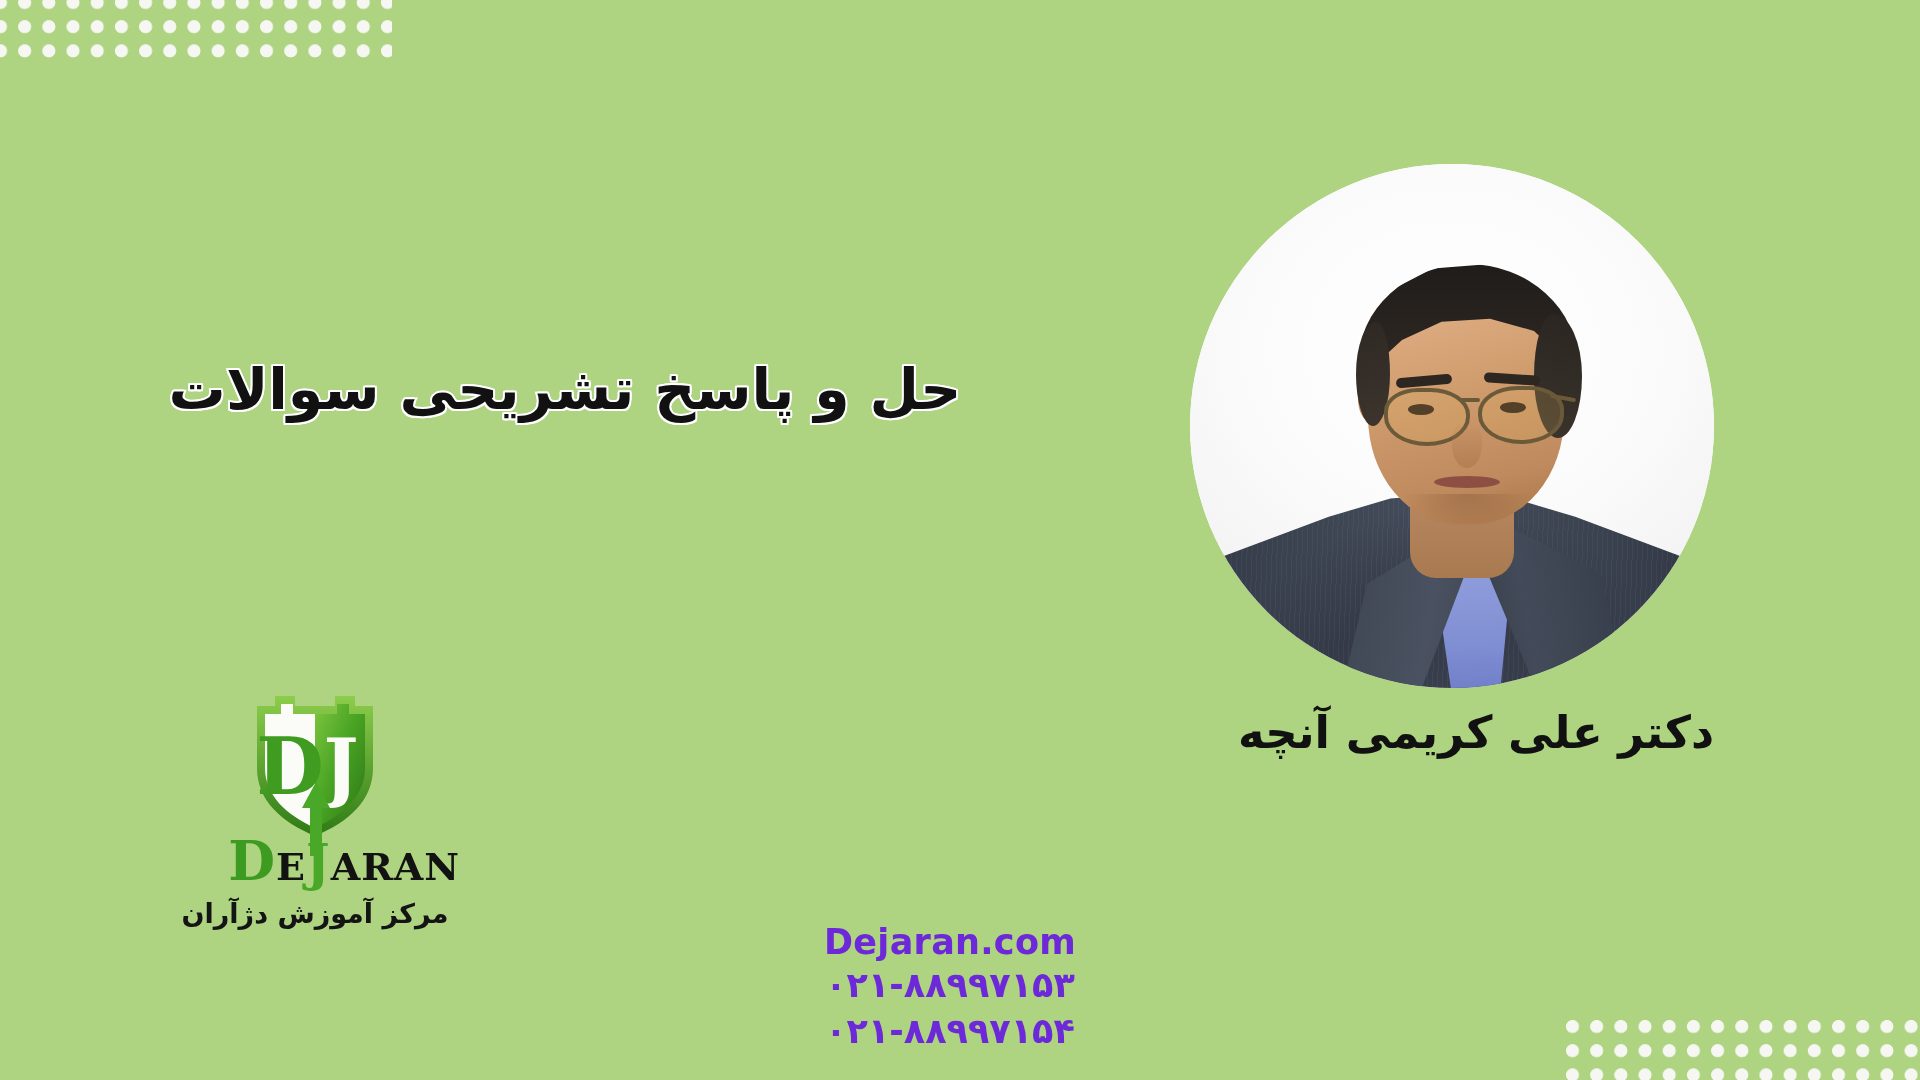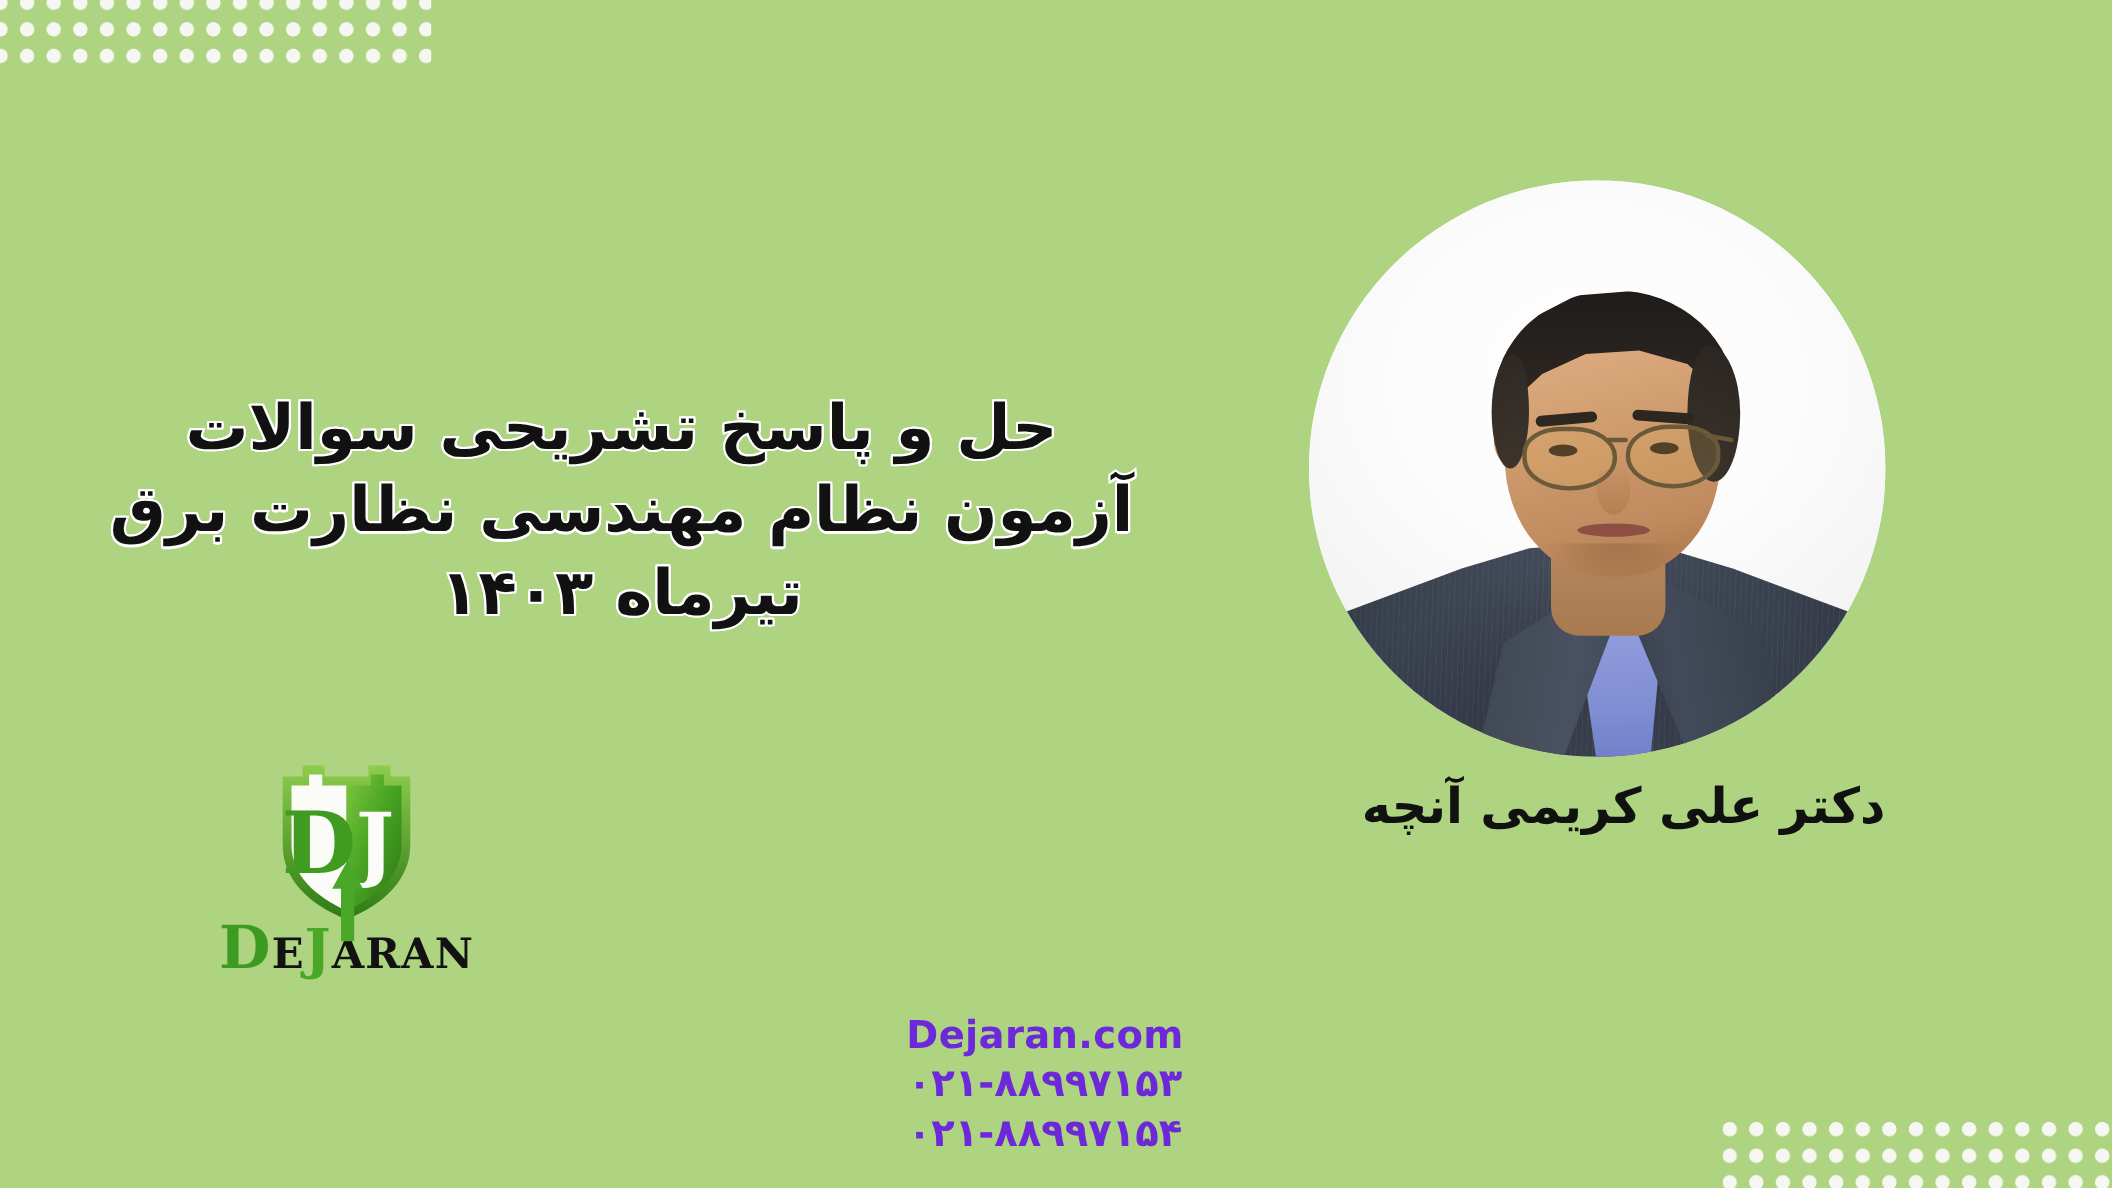--- a/index.html
+++ b/index.html
@@ -249,21 +249,21 @@
   #logo-shield {
     position: relative;
     width: 132px;
     height: 150px;
     margin: 0 auto;
   }
   #logo-shield svg { display: block; }
   #logo-wordmark {
     position: relative;
     margin-top: -4px;
-    text-align: center;
+    text-align: right;
     font-family: "DejaVu Serif", "Liberation Serif", serif;
     font-weight: bold;
     font-size: 44px;
     line-height: 1;
     letter-spacing: 1px;
     white-space: nowrap;
   }
   .wm-d { color: #3e9b21; font-size: 54px; }
   .wm-e { color: #121212; font-size: 38px; }
   .wm-j { color: #4aa828; font-size: 50px; position: relative; }
@@ -313,21 +313,20 @@
 </head>
 <body>
 
 <div id="poster">
 
   <div id="dots-top-left" class="dots"></div>
   <div id="dots-bottom-right" class="dots"></div>
 
   <div id="headline">
     <span class="headline-line" id="headline-line-1">حل و پاسخ تشریحی سوالات</span>
-    <span class="headline-line" id="headline-line-2">آزمون نظام مهندسی نظارت برق تیرماه ۱۴۰۳</span>
   </div>
 
   <div id="portrait-wrap">
     <div id="portrait-photo">
       <div class="suit">
         <div class="suit-texture"></div>
       </div>
       <div class="shirt"></div>
       <div class="lapel-left"></div>
       <div class="lapel-right"></div>
@@ -383,20 +382,21 @@
       </svg>
     </div>
 
     <div id="logo-wordmark">
       <svg id="logo-arrow" viewBox="0 0 30 74" xmlns="http://www.w3.org/2000/svg">
         <path d="M15 0 L29 26 L21 26 L21 74 L9 74 L9 26 L1 26 Z" fill="#4aa828"></path>
       </svg>
       <span class="wm-d">D</span><span class="wm-e">E</span><span class="wm-j">J</span><span class="wm-aran">ARAN</span>
     </div>
 
+    <div id="logo-subtitle">مرکز آموزش دژآران</div>
   </div>
 
   <div id="contact-block">
     <div id="contact-website">Dejaran.com</div>
     <div class="contact-phone">۰۲۱-۸۸۹۹۷۱۵۳</div>
     <div class="contact-phone">۰۲۱-۸۸۹۹۷۱۵۴</div>
   </div>
 
 </div>
 

